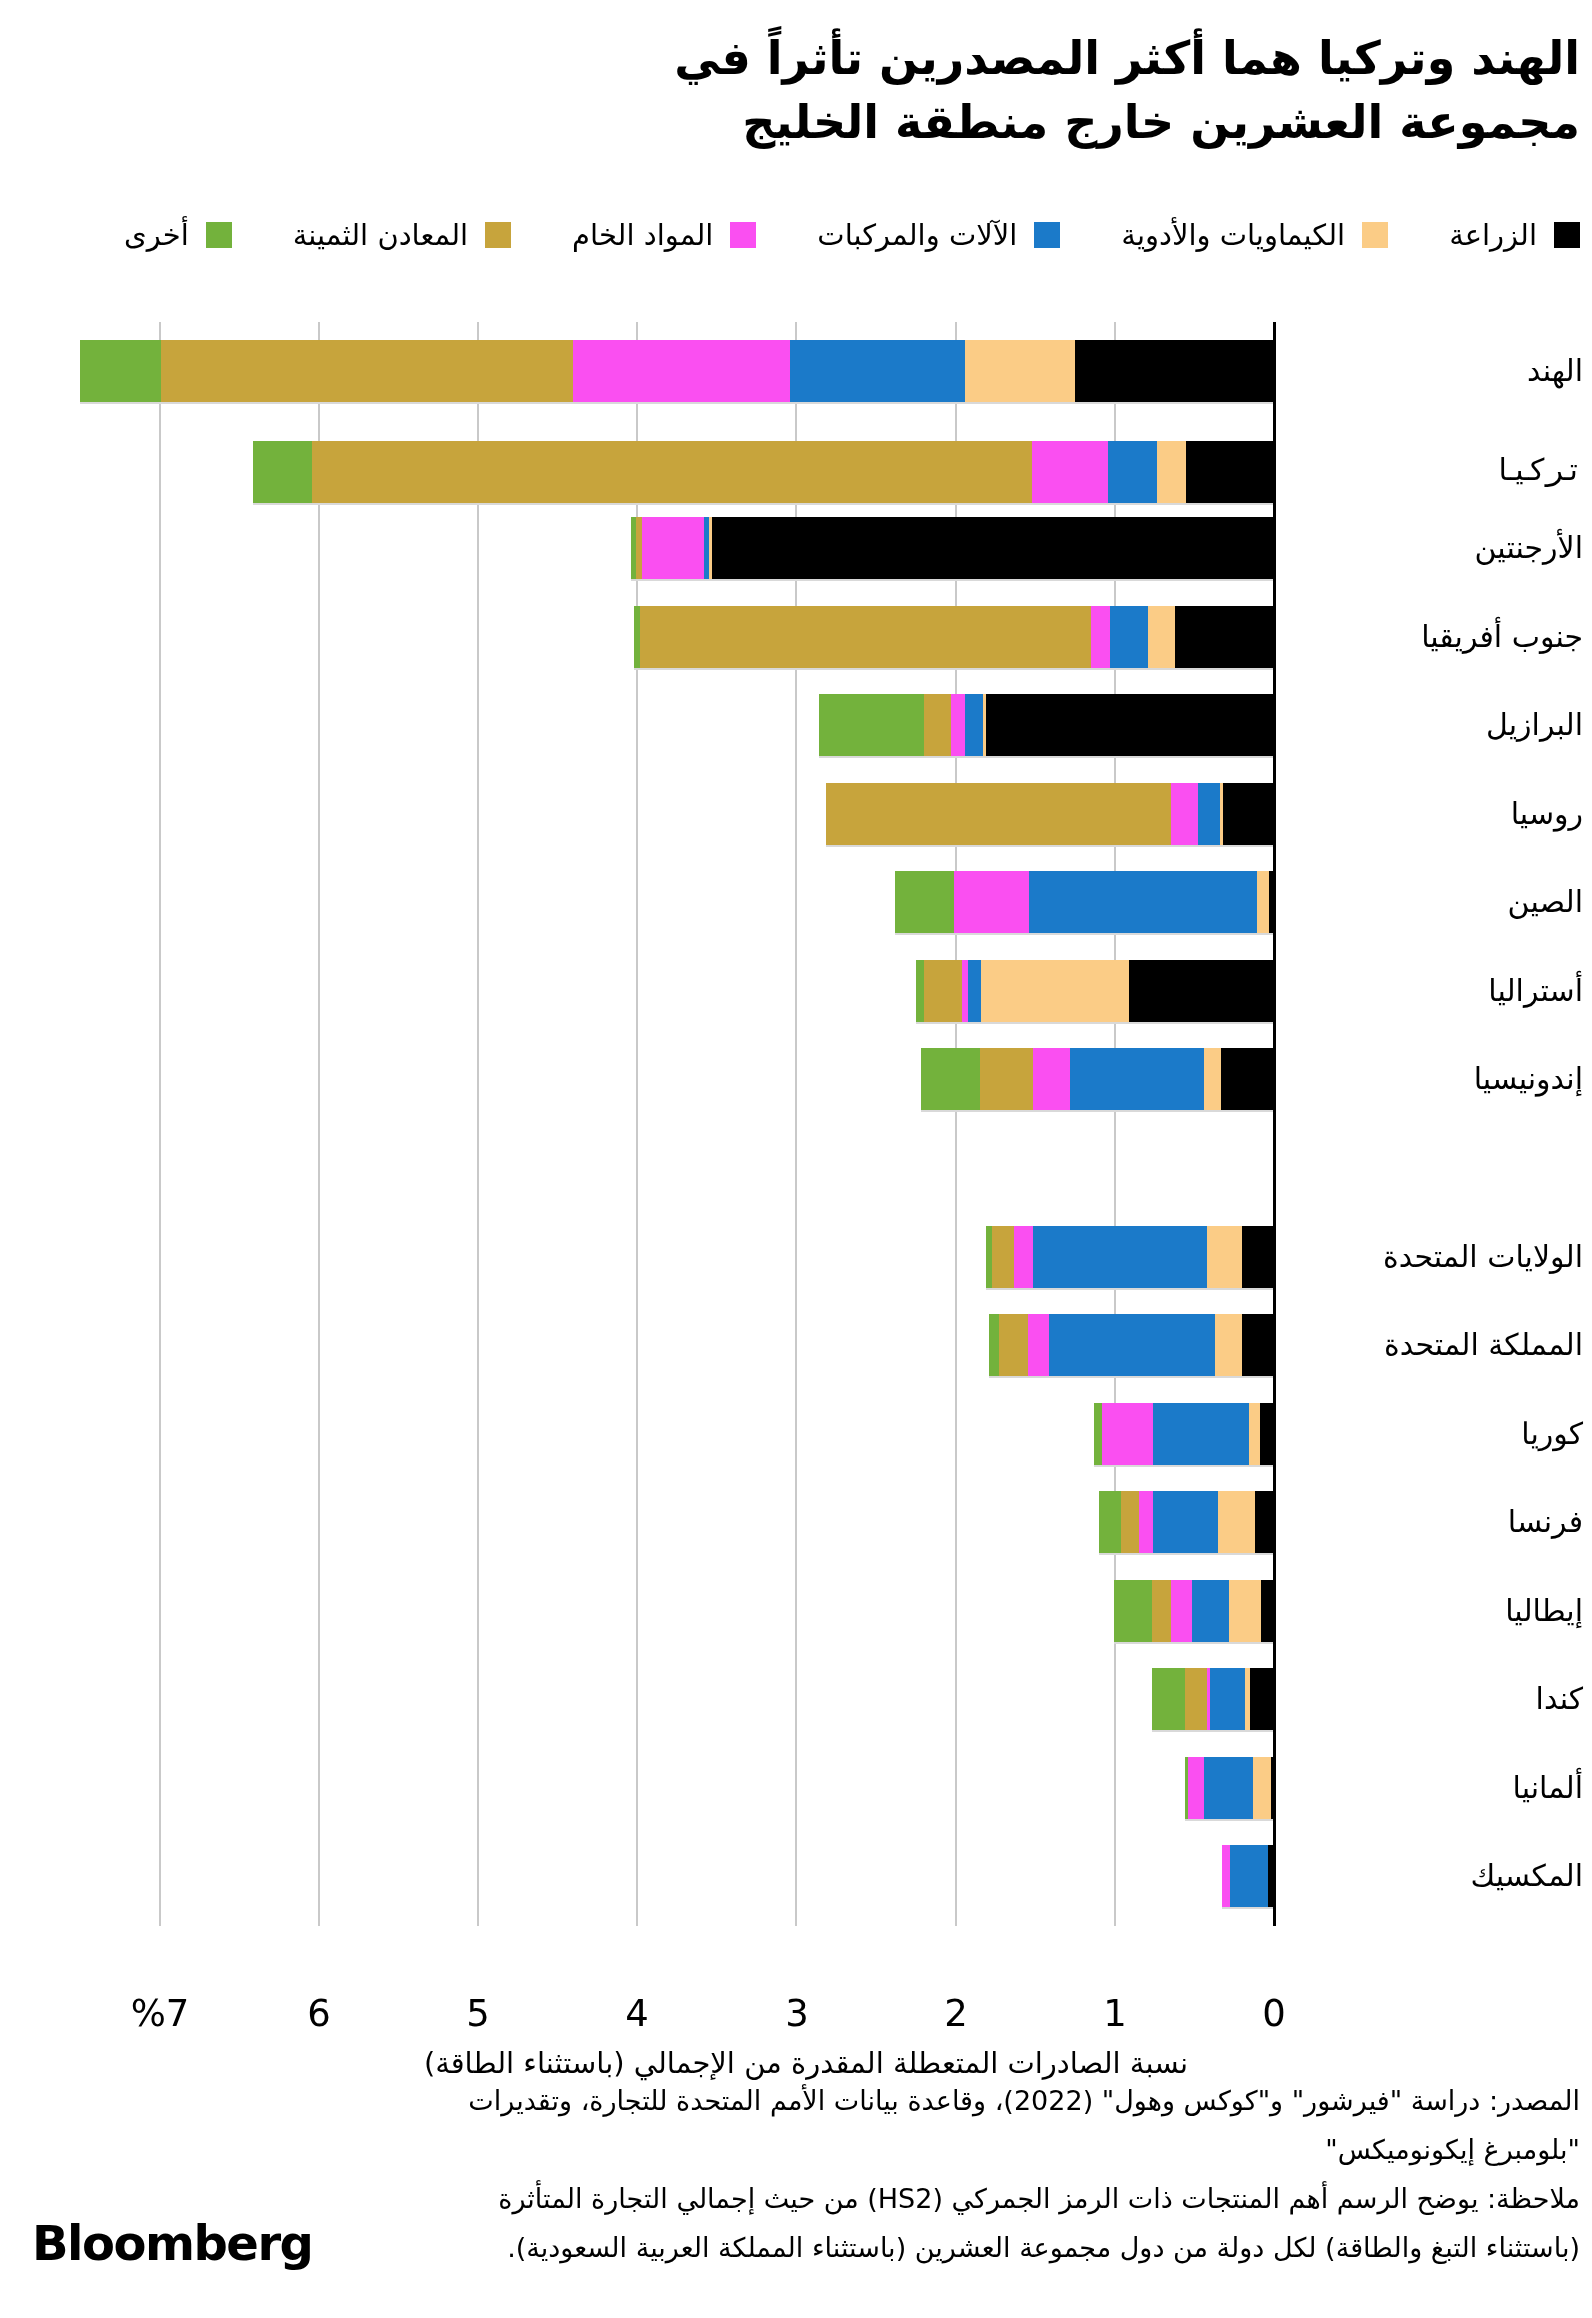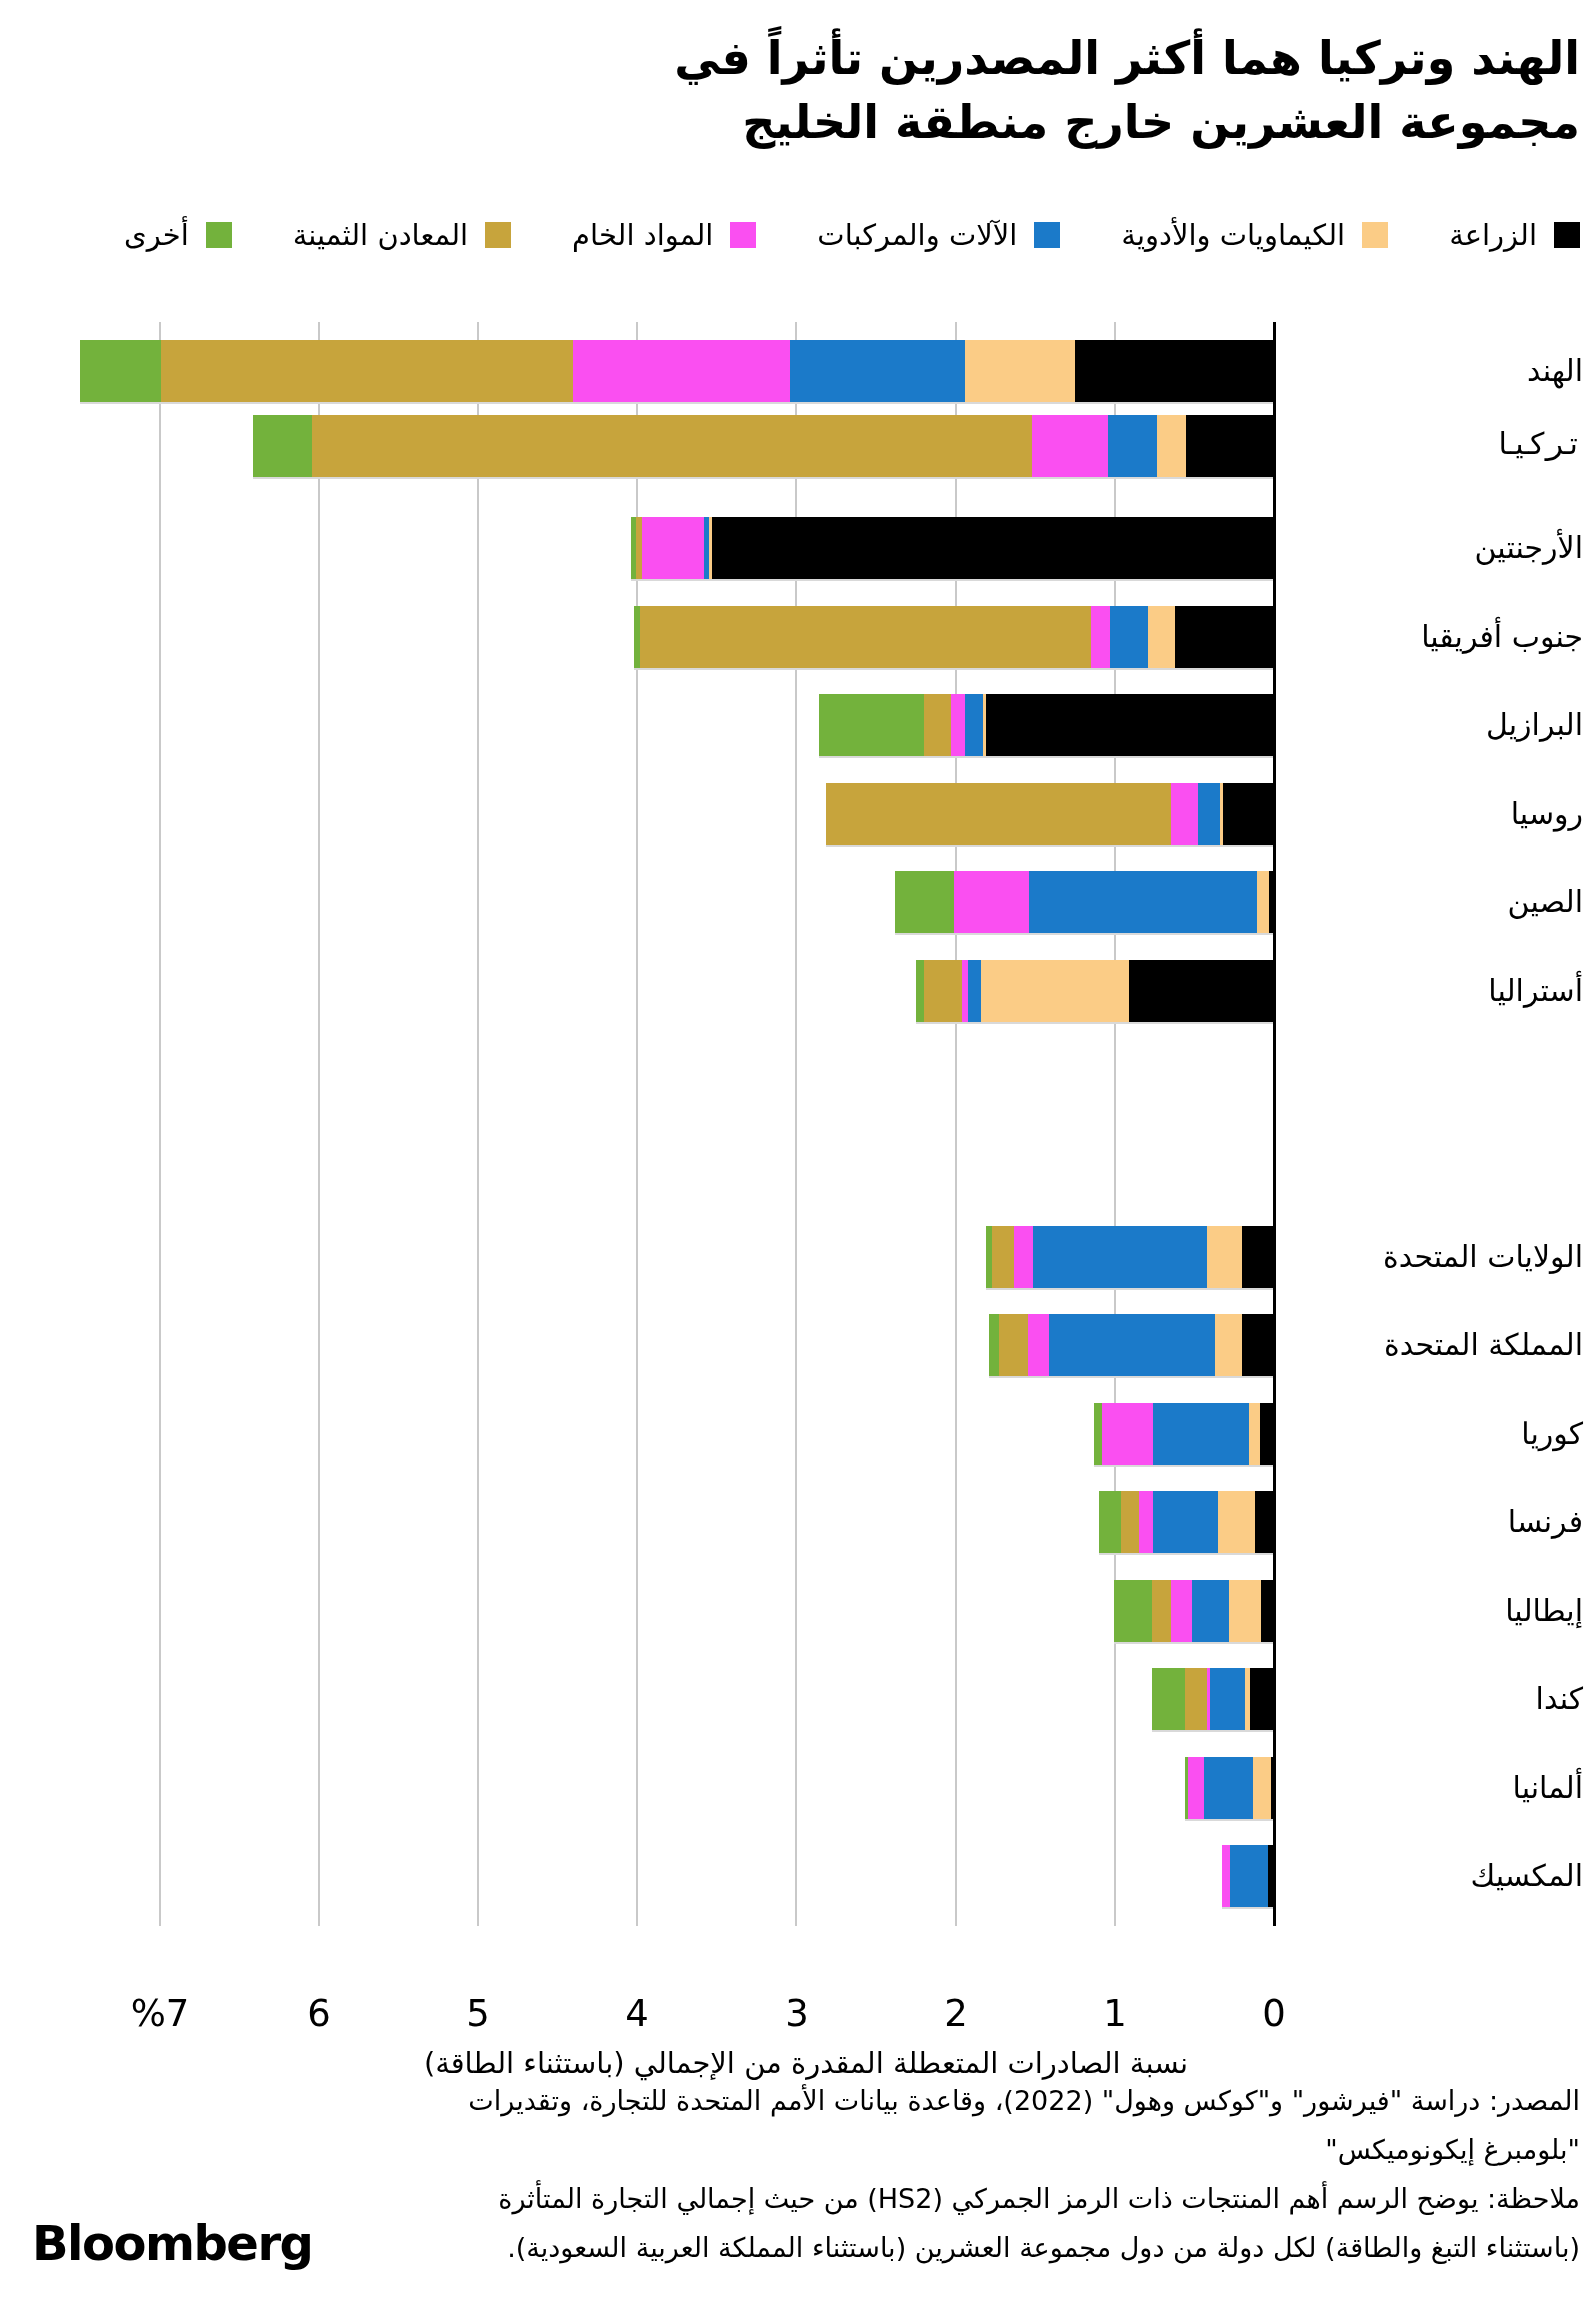--- a/index.html
+++ b/index.html
@@ -85,21 +85,21 @@
       <div class="bar">
         <div class="seg" style="width: 81px; background: rgb(115, 178, 60);"></div>
         <div class="seg" style="width: 412px; background: rgb(199, 164, 60);"></div>
         <div class="seg" style="width: 217px; background: rgb(250, 79, 241);"></div>
         <div class="seg" style="width: 175px; background: rgb(27, 122, 201);"></div>
         <div class="seg" style="width: 110px; background: rgb(251, 204, 134);"></div>
         <div class="seg" style="width: 199px; background: rgb(0, 0, 0);"></div>
       </div>
       <div class="country-label">الهند</div>
     </div>
-    <div class="bar-row" style="top: 75px; font-family: Liberation Mono, monospace;">
+    <div class="bar-row" style="top: 101px; font-family: Liberation Mono, monospace;">
       <div class="bar">
         <div class="seg" style="width: 59px; background: rgb(115, 178, 60);"></div>
         <div class="seg" style="width: 720px; background: rgb(199, 164, 60);"></div>
         <div class="seg" style="width: 76px; background: rgb(250, 79, 241);"></div>
         <div class="seg" style="width: 49px; background: rgb(27, 122, 201);"></div>
         <div class="seg" style="width: 29px; background: rgb(251, 204, 134);"></div>
         <div class="seg" style="width: 88px; background: rgb(0, 0, 0);"></div>
       </div>
       <div class="country-label">تركيا</div>
     </div>
@@ -159,20 +159,31 @@
     </div>
     <div class="bar-row" style="top: 531px;">
       <div class="bar">
         <div class="seg" style="width: 59px; background: rgb(115, 178, 60);"></div>
         <div class="seg" style="width: 75px; background: rgb(250, 79, 241);"></div>
         <div class="seg" style="width: 228px; background: rgb(27, 122, 201);"></div>
         <div class="seg" style="width: 12.7px; background: rgb(251, 204, 134);"></div>
         <div class="seg" style="width: 4.8px; background: rgb(0, 0, 0);"></div>
       </div>
       <div class="country-label">الصين</div>
+    </div>
+    <div class="bar-row" style="top: 708px;">
+      <div class="bar">
+        <div class="seg" style="width: 59px; background: rgb(115, 178, 60);"></div>
+        <div class="seg" style="width: 53px; background: rgb(199, 164, 60);"></div>
+        <div class="seg" style="width: 37px; background: rgb(250, 79, 241);"></div>
+        <div class="seg" style="width: 134px; background: rgb(27, 122, 201);"></div>
+        <div class="seg" style="width: 17.5px; background: rgb(251, 204, 134);"></div>
+        <div class="seg" style="width: 53px; background: rgb(0, 0, 0);"></div>
+      </div>
+      <div class="country-label">إندونيسيا</div>
     </div>
     <div class="bar-row" style="top: 886px;">
       <div class="bar">
         <div class="seg" style="width: 6.4px; background: rgb(115, 178, 60);"></div>
         <div class="seg" style="width: 22px; background: rgb(199, 164, 60);"></div>
         <div class="seg" style="width: 19px; background: rgb(250, 79, 241);"></div>
         <div class="seg" style="width: 174px; background: rgb(27, 122, 201);"></div>
         <div class="seg" style="width: 35px; background: rgb(251, 204, 134);"></div>
         <div class="seg" style="width: 32px; background: rgb(0, 0, 0);"></div>
       </div>

